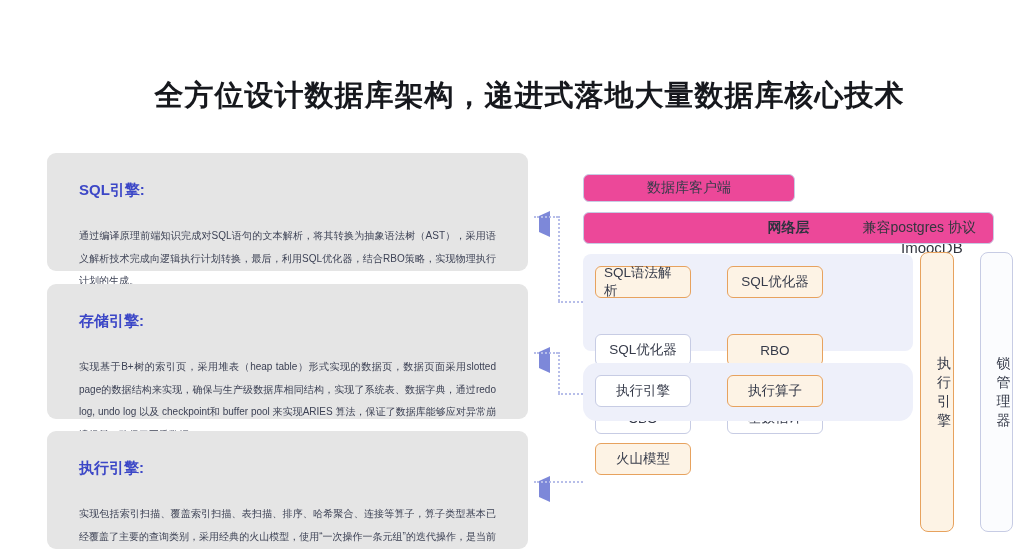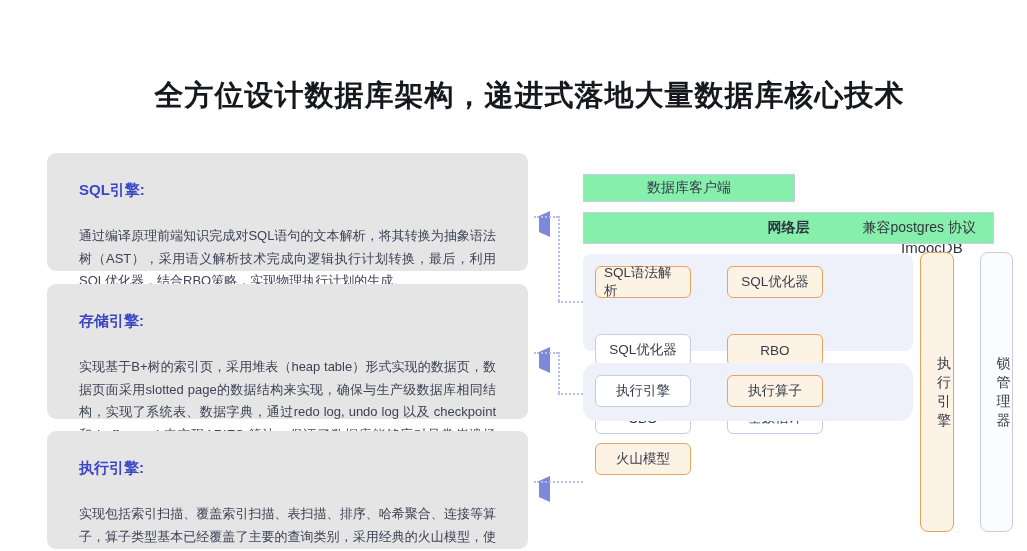--- a/index.html
+++ b/index.html
@@ -15,35 +15,35 @@
 
   
   .card {
     position:absolute; left:31px; width:481px;
     background:#e5e5e5; border-radius:9px; padding:20px 24px 0 24px;
   }
   .card-1 { top:137px; height:118px; }
   .card-2 { top:268px; height:135px; }
   .card-3 { top:415px; height:118px; }
   .card h2 { font-size:15px; font-weight:bold; color:#3c47c7; margin-bottom:9px; }
-  .card p  { font-size:13px; color:#3d4255; line-height:22.5px; text-align:justify; }
+  .card p  { font-size:10px; color:#3d4255; line-height:22.5px; text-align:justify; }
 
   
   .dot-h { position:absolute; border-top:2px dotted #b7bee9; height:0; }
   .dot-v { position:absolute; border-left:2px dotted #b7bee9; width:0; }
   .arrow-left {
     position:absolute; width:0; height:0;
     border-top:5.5px solid transparent; border-bottom:5.5px solid transparent;
     border-right:11px solid #7d88d9;
   }
 
   
   .dbox {
     position:absolute; display:flex; align-items:center; justify-content:center;
-    background:#86efac; border:1px solid #c7cce4; border-radius:0;
+    background:#ec4899; border:1px solid #c7cce4; border-radius:6px;
     font-size:14px; color:#363b4a;
   }
   .box-plain  { background:#ffffff; border:1px solid #c7cce4; }
   .box-orange { background:#fdf3e5; border:1px solid #e7a25e; }
 
   .client-box { left:567px; top:158px; width:212px; height:28px; }
   .imooc-label { position:absolute; left:877px; top:177px; font-size:15px; color:#33363f;margin-top:38px; }
   .network-box { left:567px; top:196px; width:411px; height:32px; }
   .net-label { position:absolute; left:0; width:100%; text-align:center; font-weight:bold; font-size:14px; color:#2f3340; }
   .proto-label { position:absolute; right:9px; font-size:14px; color:#33363f; }

